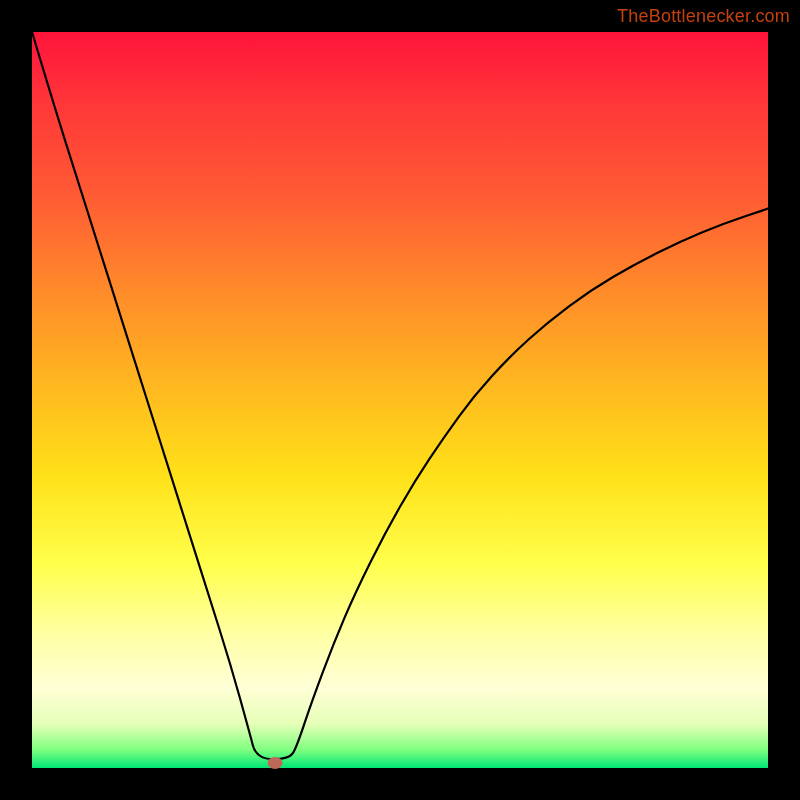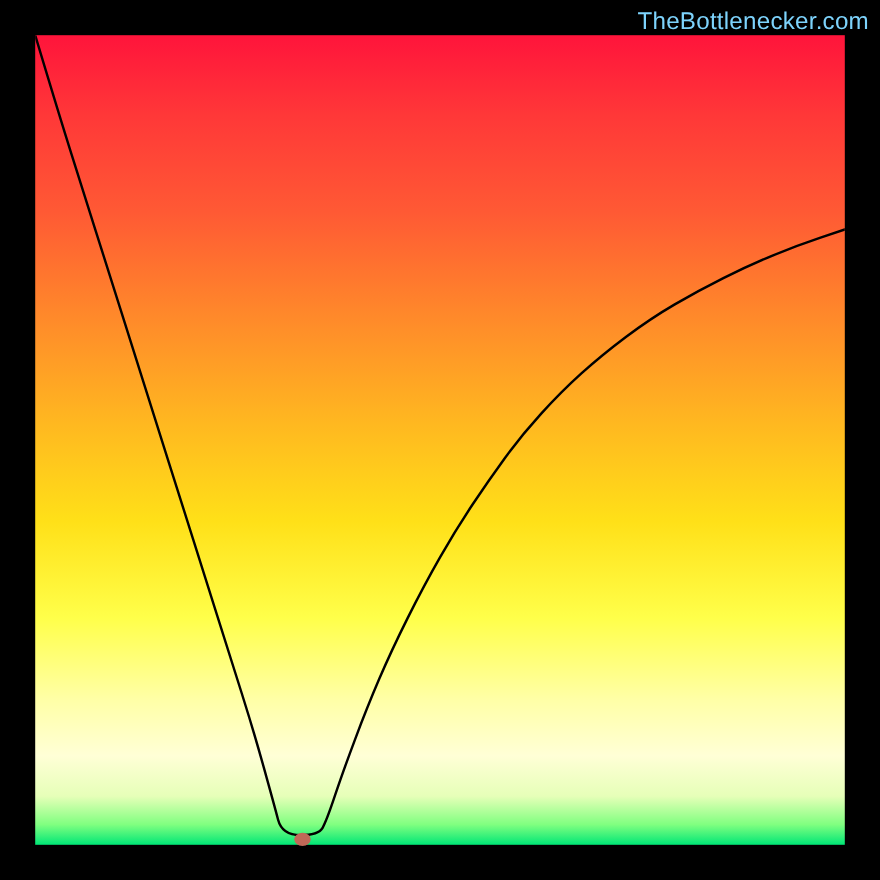--- a/index.html
+++ b/index.html
@@ -51,22 +51,22 @@
     width: 15px;
     height: 12px;
     background: #c06858;
     border-radius: 50%;
     transform: translate(-50%, -50%);
   }
   .watermark {
     position: absolute;
     top: 6px;
     right: 10px;
-    color: #7dd3fc;
-    font-size: 22px;
+    color: #c2410c;
+    font-size: 18px;
     letter-spacing: 0.2px;
   }
 </style>
 </head>
 <body>
 
 <div class="frame">
   <div class="watermark">TheBottlenecker.com</div>
   <div class="plot">
     <svg class="curve" viewBox="0 0 736 736" preserveAspectRatio="none">

